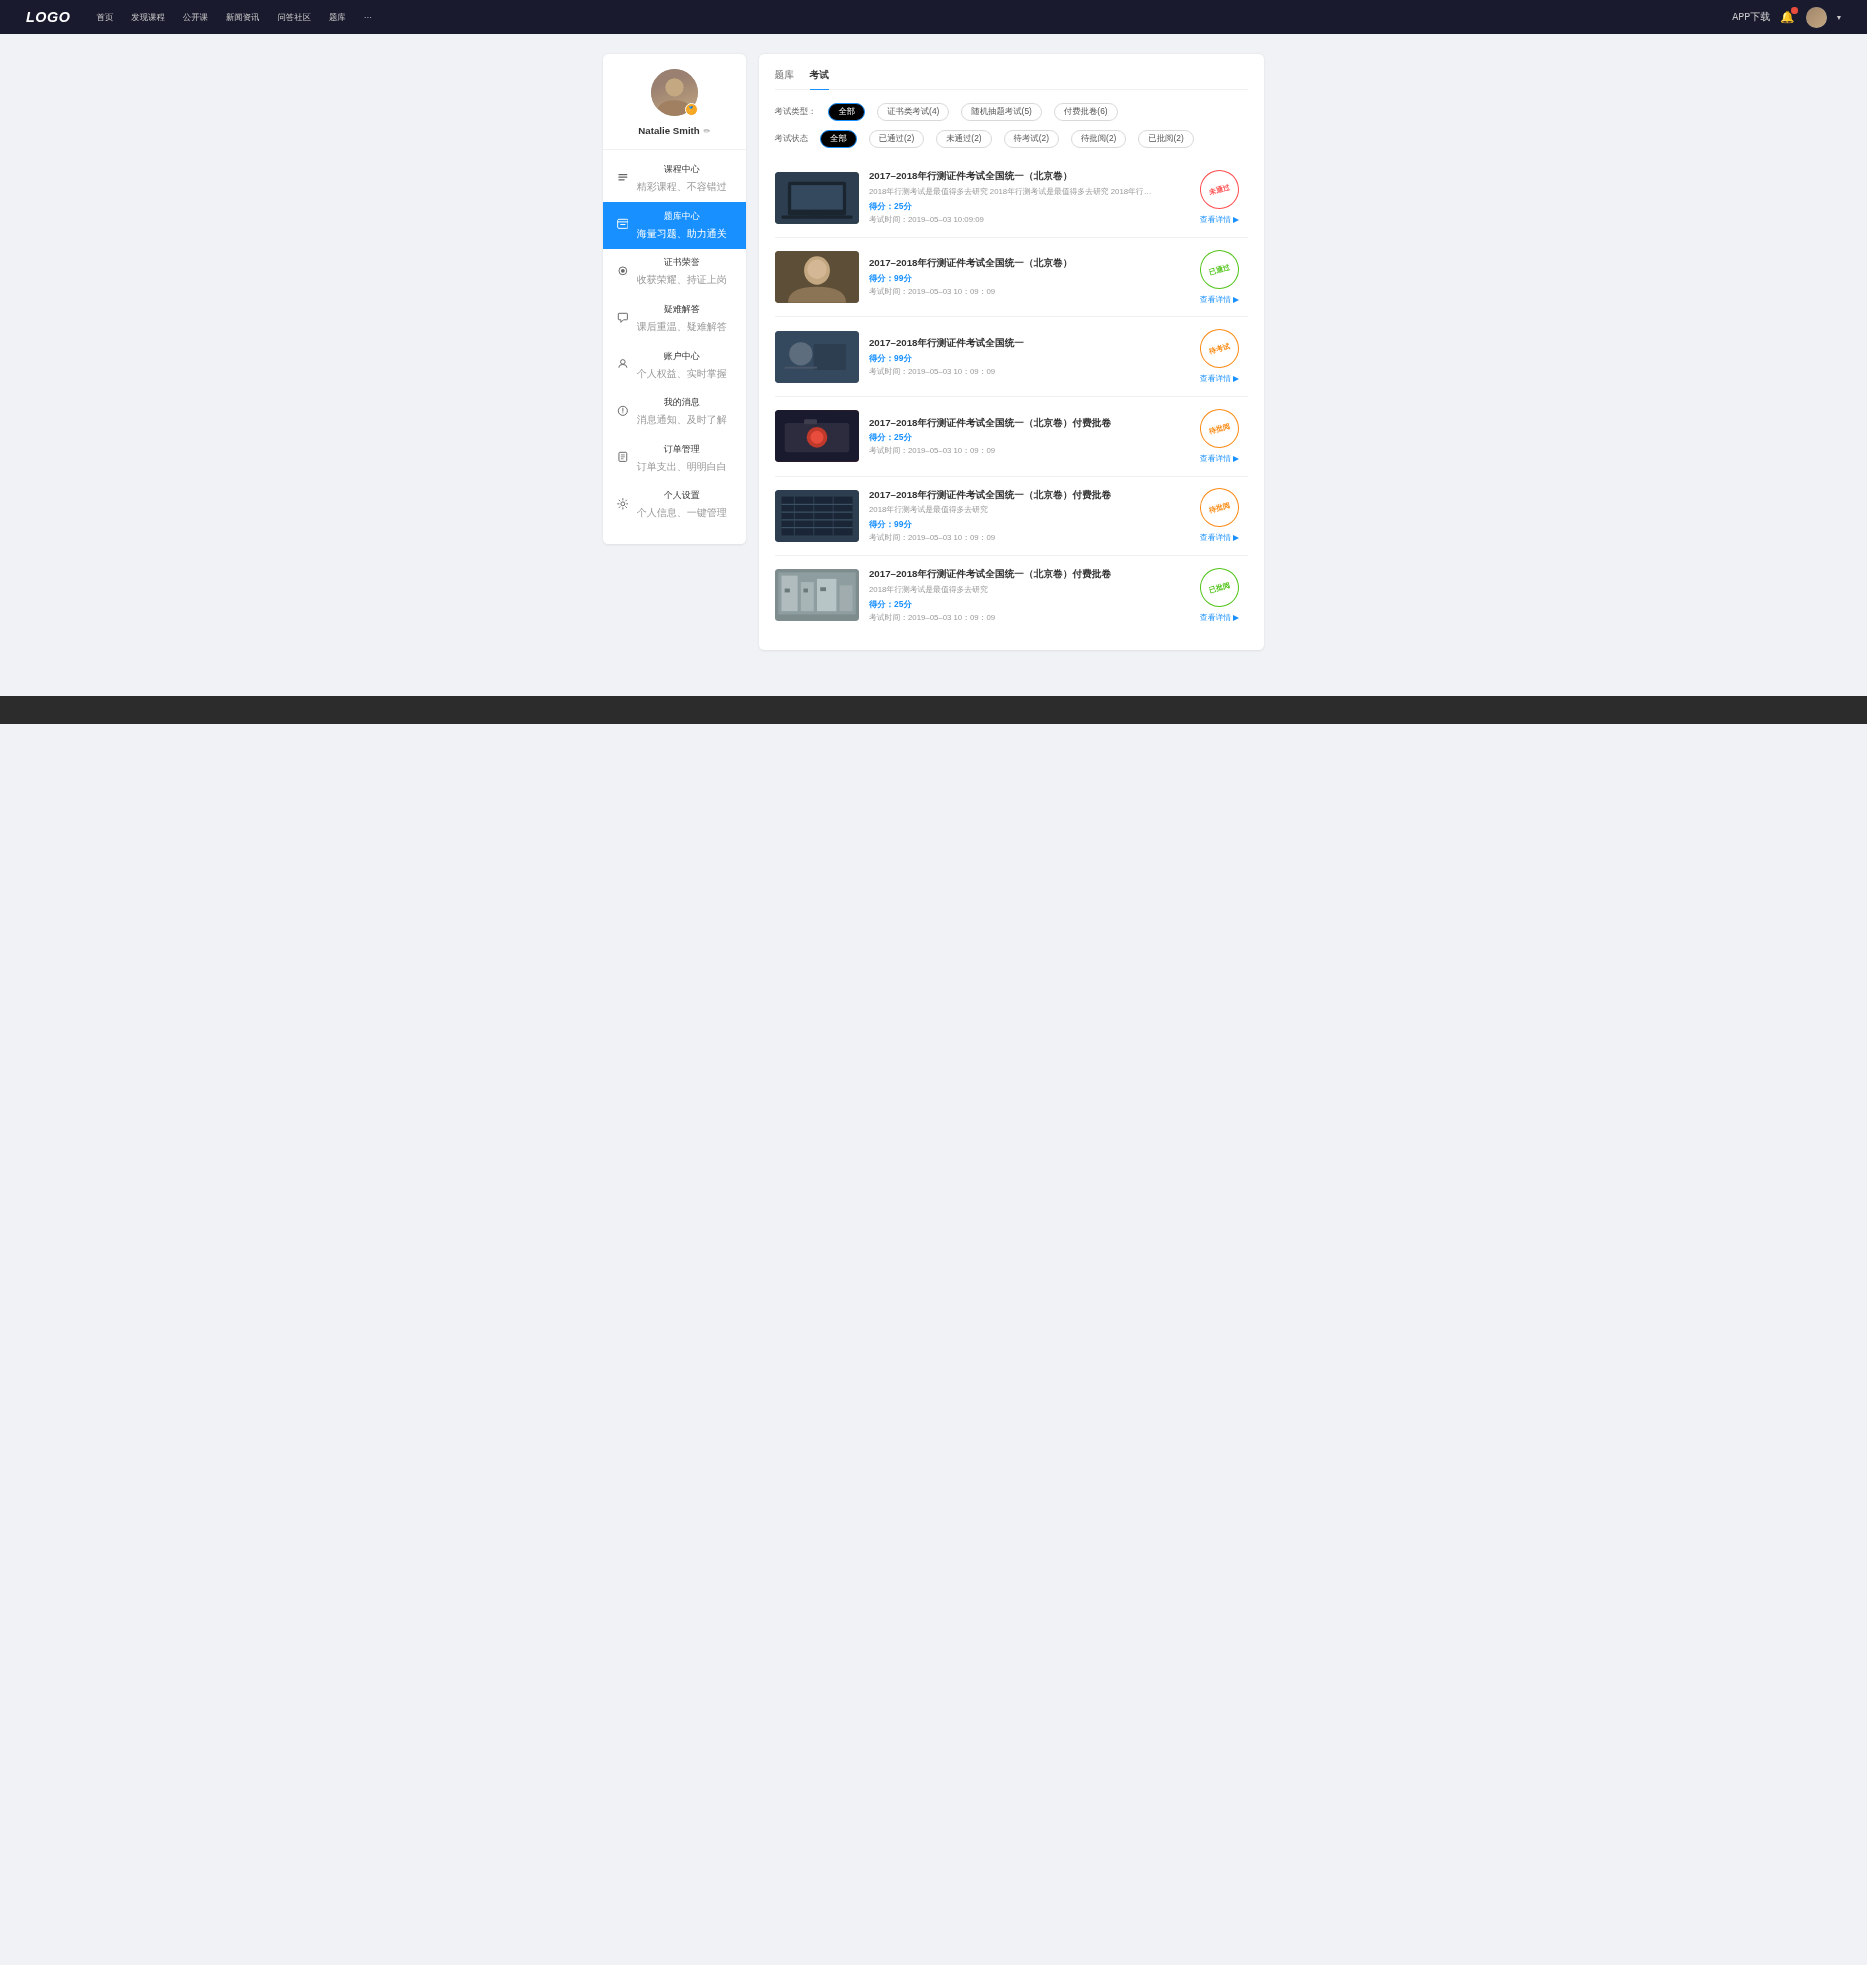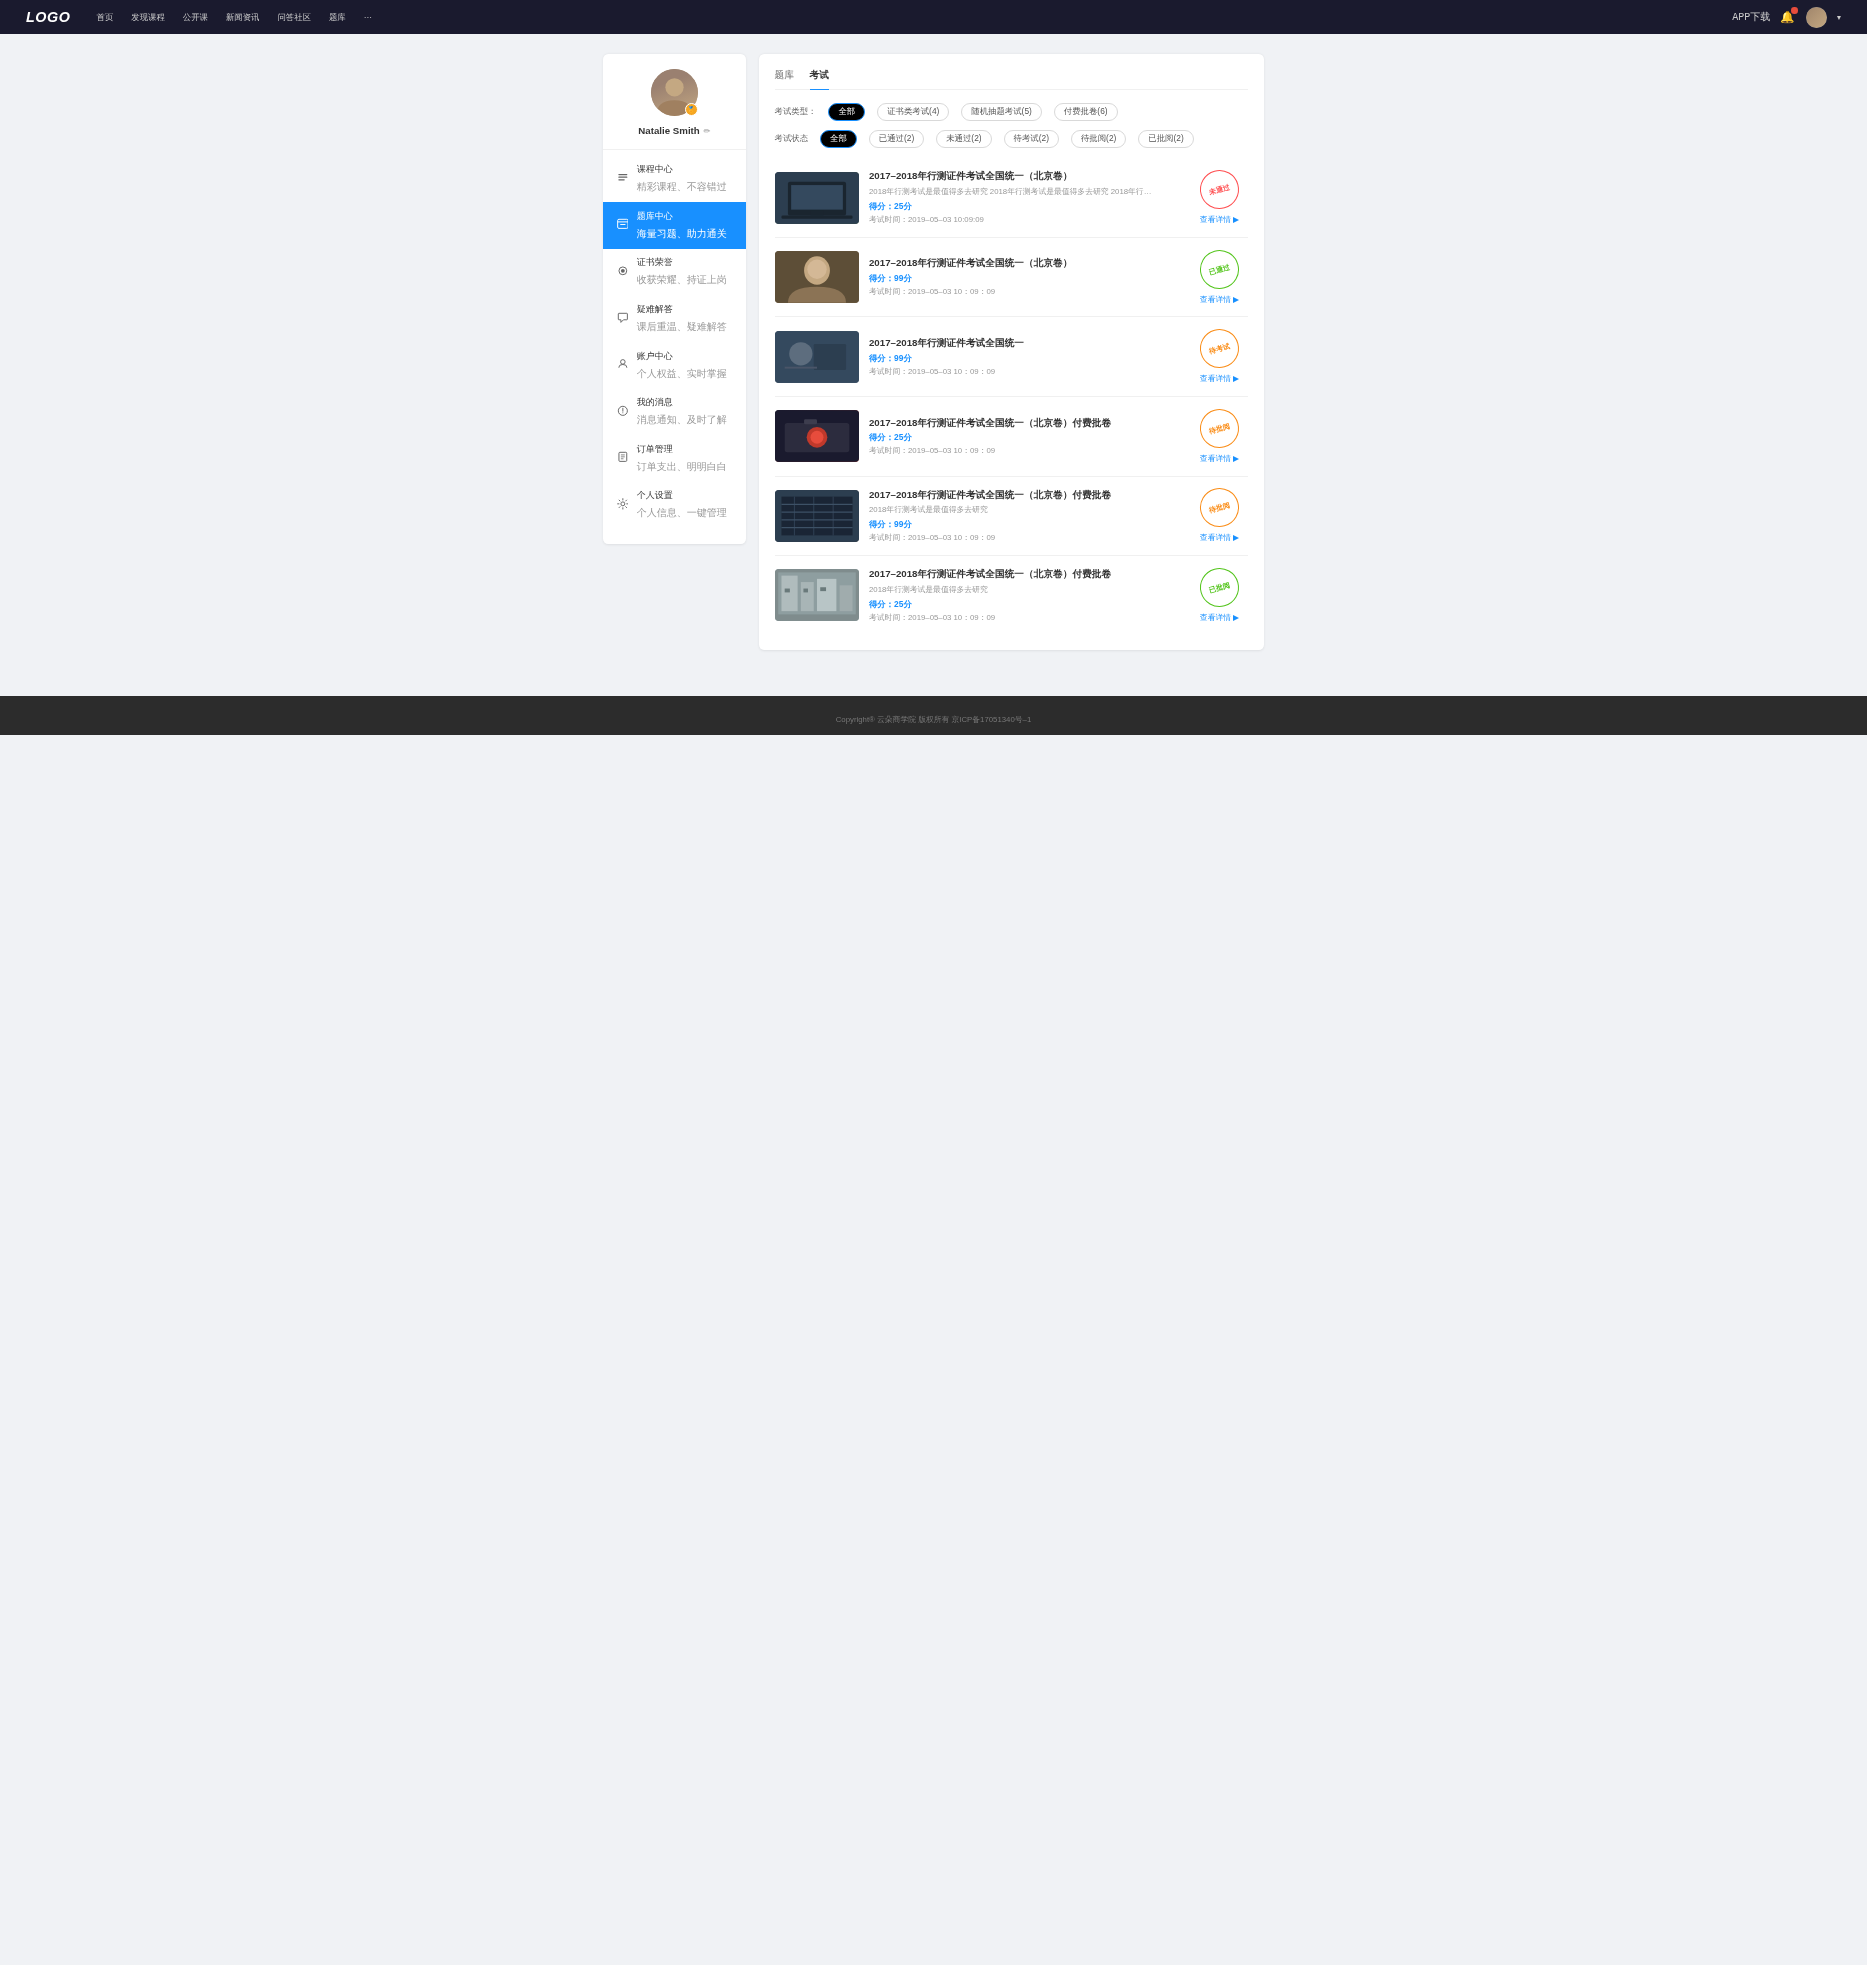--- a/index.html
+++ b/index.html
@@ -90,20 +90,21 @@
     }
 
     
     .sidebar {
       width: 143px;
       flex-shrink: 0;
       background: white;
       border-radius: 5.2px;
       padding: 15.6px 0 10.4px;
       box-shadow: 0 0.6px 2.6px rgba(0,0,0,0.08);
+      text-align: center;
     }
     .sidebar-profile {
       display: flex;
       flex-direction: column;
       align-items: center;
       padding: 0 13px 13px;
       border-bottom: 0.6px solid #f0f0f0;
     }
     .sidebar-avatar-wrapper {
       position: relative;
@@ -735,15 +736,14 @@
             <span>▶</span>
           </div>
         </div>
       </div>
 
     </div>
   </main>
 </div>
 
 <footer class="footer">
-  <div class="footer-copy">Copyright® 云朵商学院  版权所有    京ICP备17051340号–1</div>
 </footer>
 
 
 </body></html>

